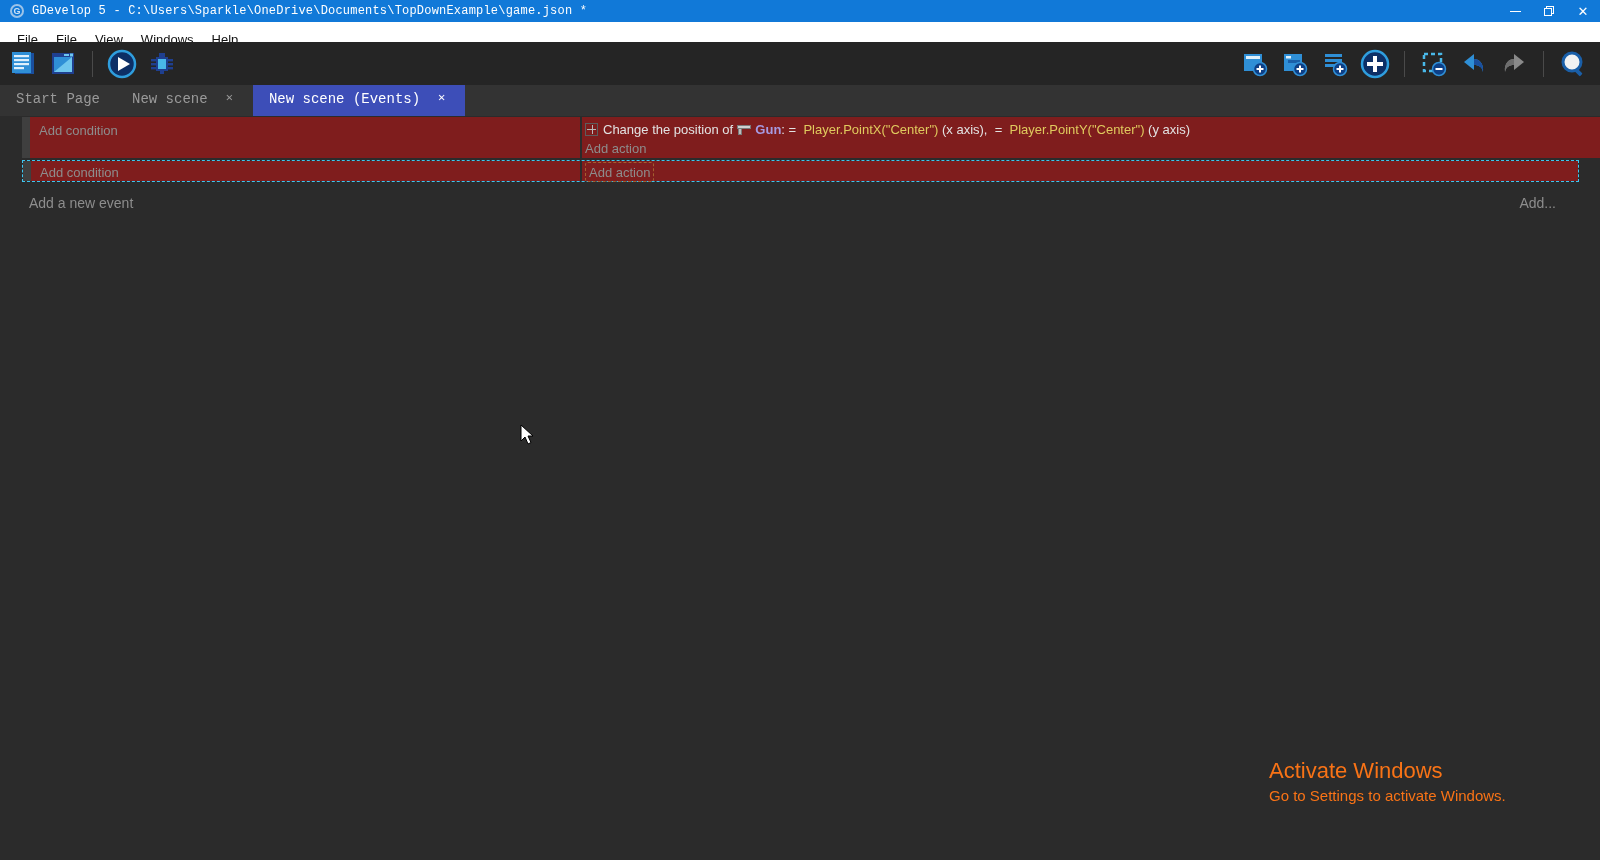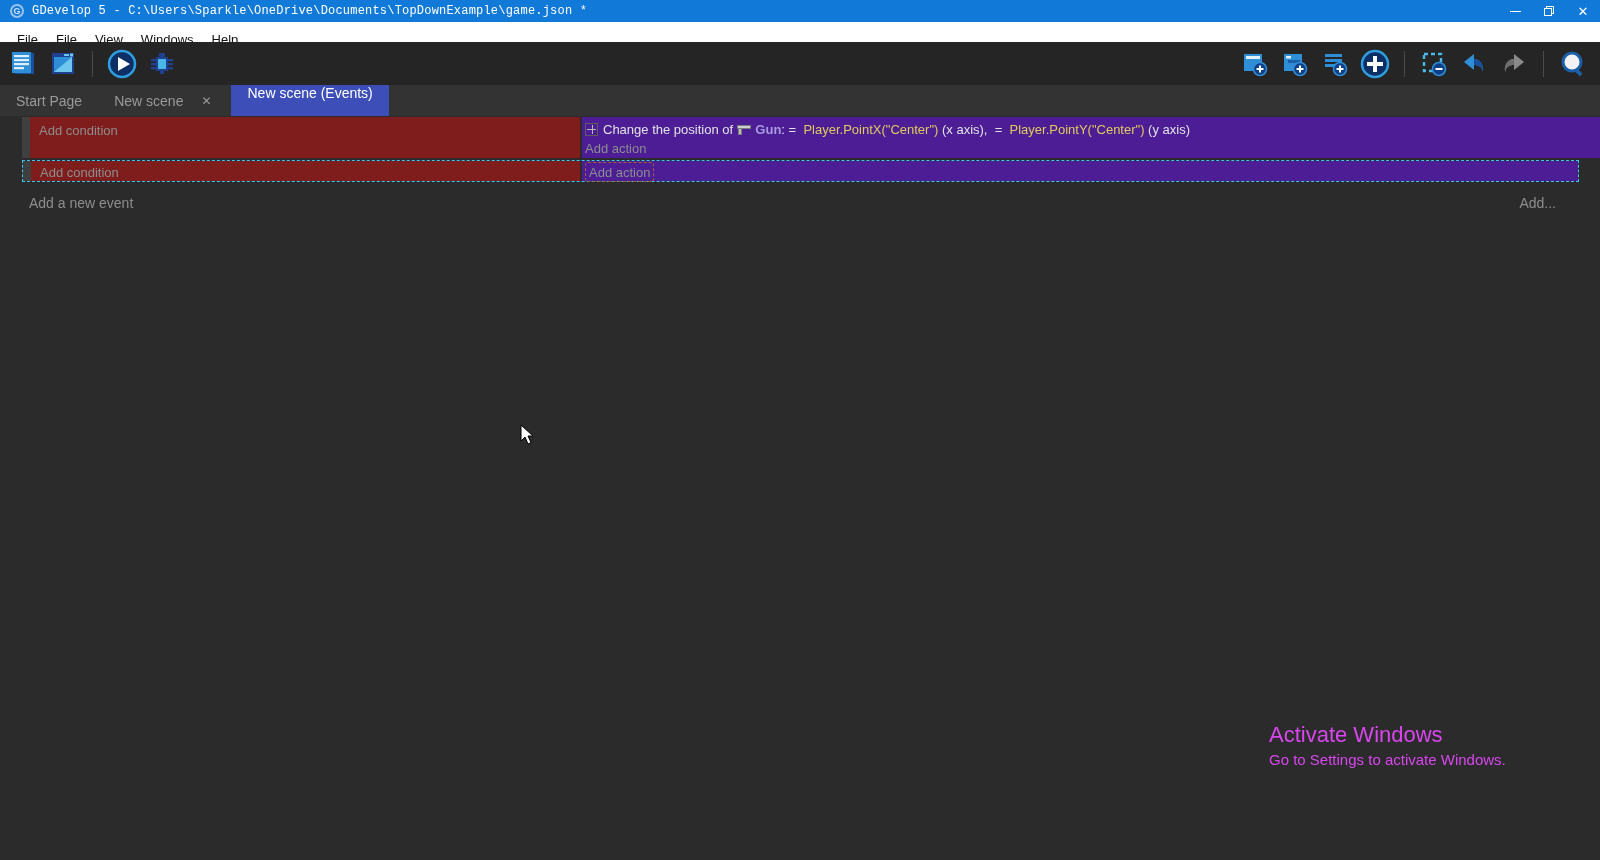--- a/index.html
+++ b/index.html
@@ -32,54 +32,54 @@
   .toolbar { position:absolute; top:42px; left:0; width:1600px; height:43px;
              background:#252525; display:flex; align-items:center; }
   .tb-left { display:flex; align-items:center; gap:10px; padding-left:8px; }
   .tb-right { margin-left:auto; display:flex; align-items:center; gap:10px; padding-right:12px; }
   .tb-btn { width:30px; height:30px; display:flex; align-items:center; justify-content:center; }
   .tb-sep { width:1px; height:26px; background:#4a4a4a; margin:0 4px; }
 
   
   .tabbar { position:absolute; top:85px; left:0; width:1600px; height:31px;
             background:#333333; display:flex; align-items:stretch; }
-  .tab { display:flex; align-items:center; padding:0 16px; gap:14px;
-         font-size:14px; color:#9a9a9a; }
+  .tab { display:flex; align-items:flex-end; padding:9px 16px; gap:14px;
+         font-size:14px; color:#9a9a9a;font-family:Liberation Mono, monospace; }
   .tab .close { font-size:12px; color:#9a9a9a; padding:2px 4px; }
-  .tab.active { background:#3d4eb8; color:#ffffff;flex-direction:column; }
+  .tab.active { background:#3d4eb8; color:#ffffff; }
   .tab.active .close { color:#ffffff; }
 
   
   .events { position:absolute; top:116px; left:0; width:1600px; height:744px; background:#2b2b2b; }
   .event-row { display:flex; margin-left:22px; }
   .event-row.first { margin-top:1px; }
   .grip { width:8px; background:#3f3f3f; flex:0 0 8px; }
   .cond-col { width:550px; flex:0 0 550px; background:#7f1d1d; padding:4px 0 0 9px; }
-  .act-col  { flex:1; background:#4c1d95; padding:2px 0 0 3px; margin-left:2px; }
+  .act-col  { flex:1; background:#7f1d1d; padding:2px 0 0 3px; margin-left:2px; }
   .placeholder { font-size:13px; color:#8d8d8d; }
   .event1 { height:41px; }
   .event1 .act-col .action-line { display:flex; align-items:center; gap:5px; height:20px; }
   .action-text { font-size:13px; color:#e2e2e2; white-space:pre; }
   .obj-name { color:#a79ae0; font-weight:bold; }
   .expr { color:#e0ca5e; }
   .pos-icon { width:13px; height:13px; border:1px solid #5d5d5d; position:relative; flex:0 0 13px; }
   .pos-icon:before { content:""; position:absolute; left:50%; top:1px; bottom:1px; width:1px; background:#b9b9b9; }
   .pos-icon:after  { content:""; position:absolute; top:50%; left:1px; right:1px; height:1px; background:#b9b9b9; }
   .gun-icon { width:15px; height:11px; flex:0 0 15px; position:relative; }
   .gun-icon .barrel { position:absolute; top:1px; left:0; width:14px; height:4px; background:#cfcfcf; border:1px solid #7a7a7a; }
   .gun-icon .handle { position:absolute; top:4px; left:1px; width:4px; height:7px; background:#bdbdbd; border:1px solid #7a7a7a; }
   .event2 { height:22px; margin-top:2px; border:1px dashed #3ec6f0; margin-right:21px; }
   .event2 .cond-col { padding-top:2px; width:549px; flex:0 0 549px; }
   .event2 .act-col { padding-top:1px; }
   .focus-box { display:inline-block; border:1px dashed #a35f2f; border-radius:3px; padding:0 3px; }
   .footer-row { display:flex; justify-content:space-between; margin:13px 44px 0 29px; }
   .footer-row .txt { font-size:14px; color:#8d8d8d; }
 
   
-  .watermark { position:absolute; left:1269px; top:722px; color:#d946ef; }
+  .watermark { position:absolute; left:1269px; top:758px; color:#f97316; }
   .watermark .l1 { font-size:22px; font-weight:300; }
   .watermark .l2 { font-size:15px; margin-top:3px; }
 
   
   .cursor { position:absolute; left:520px; top:424px; }
 </style>
 </head>
 <body>
 
 <div class="app">

